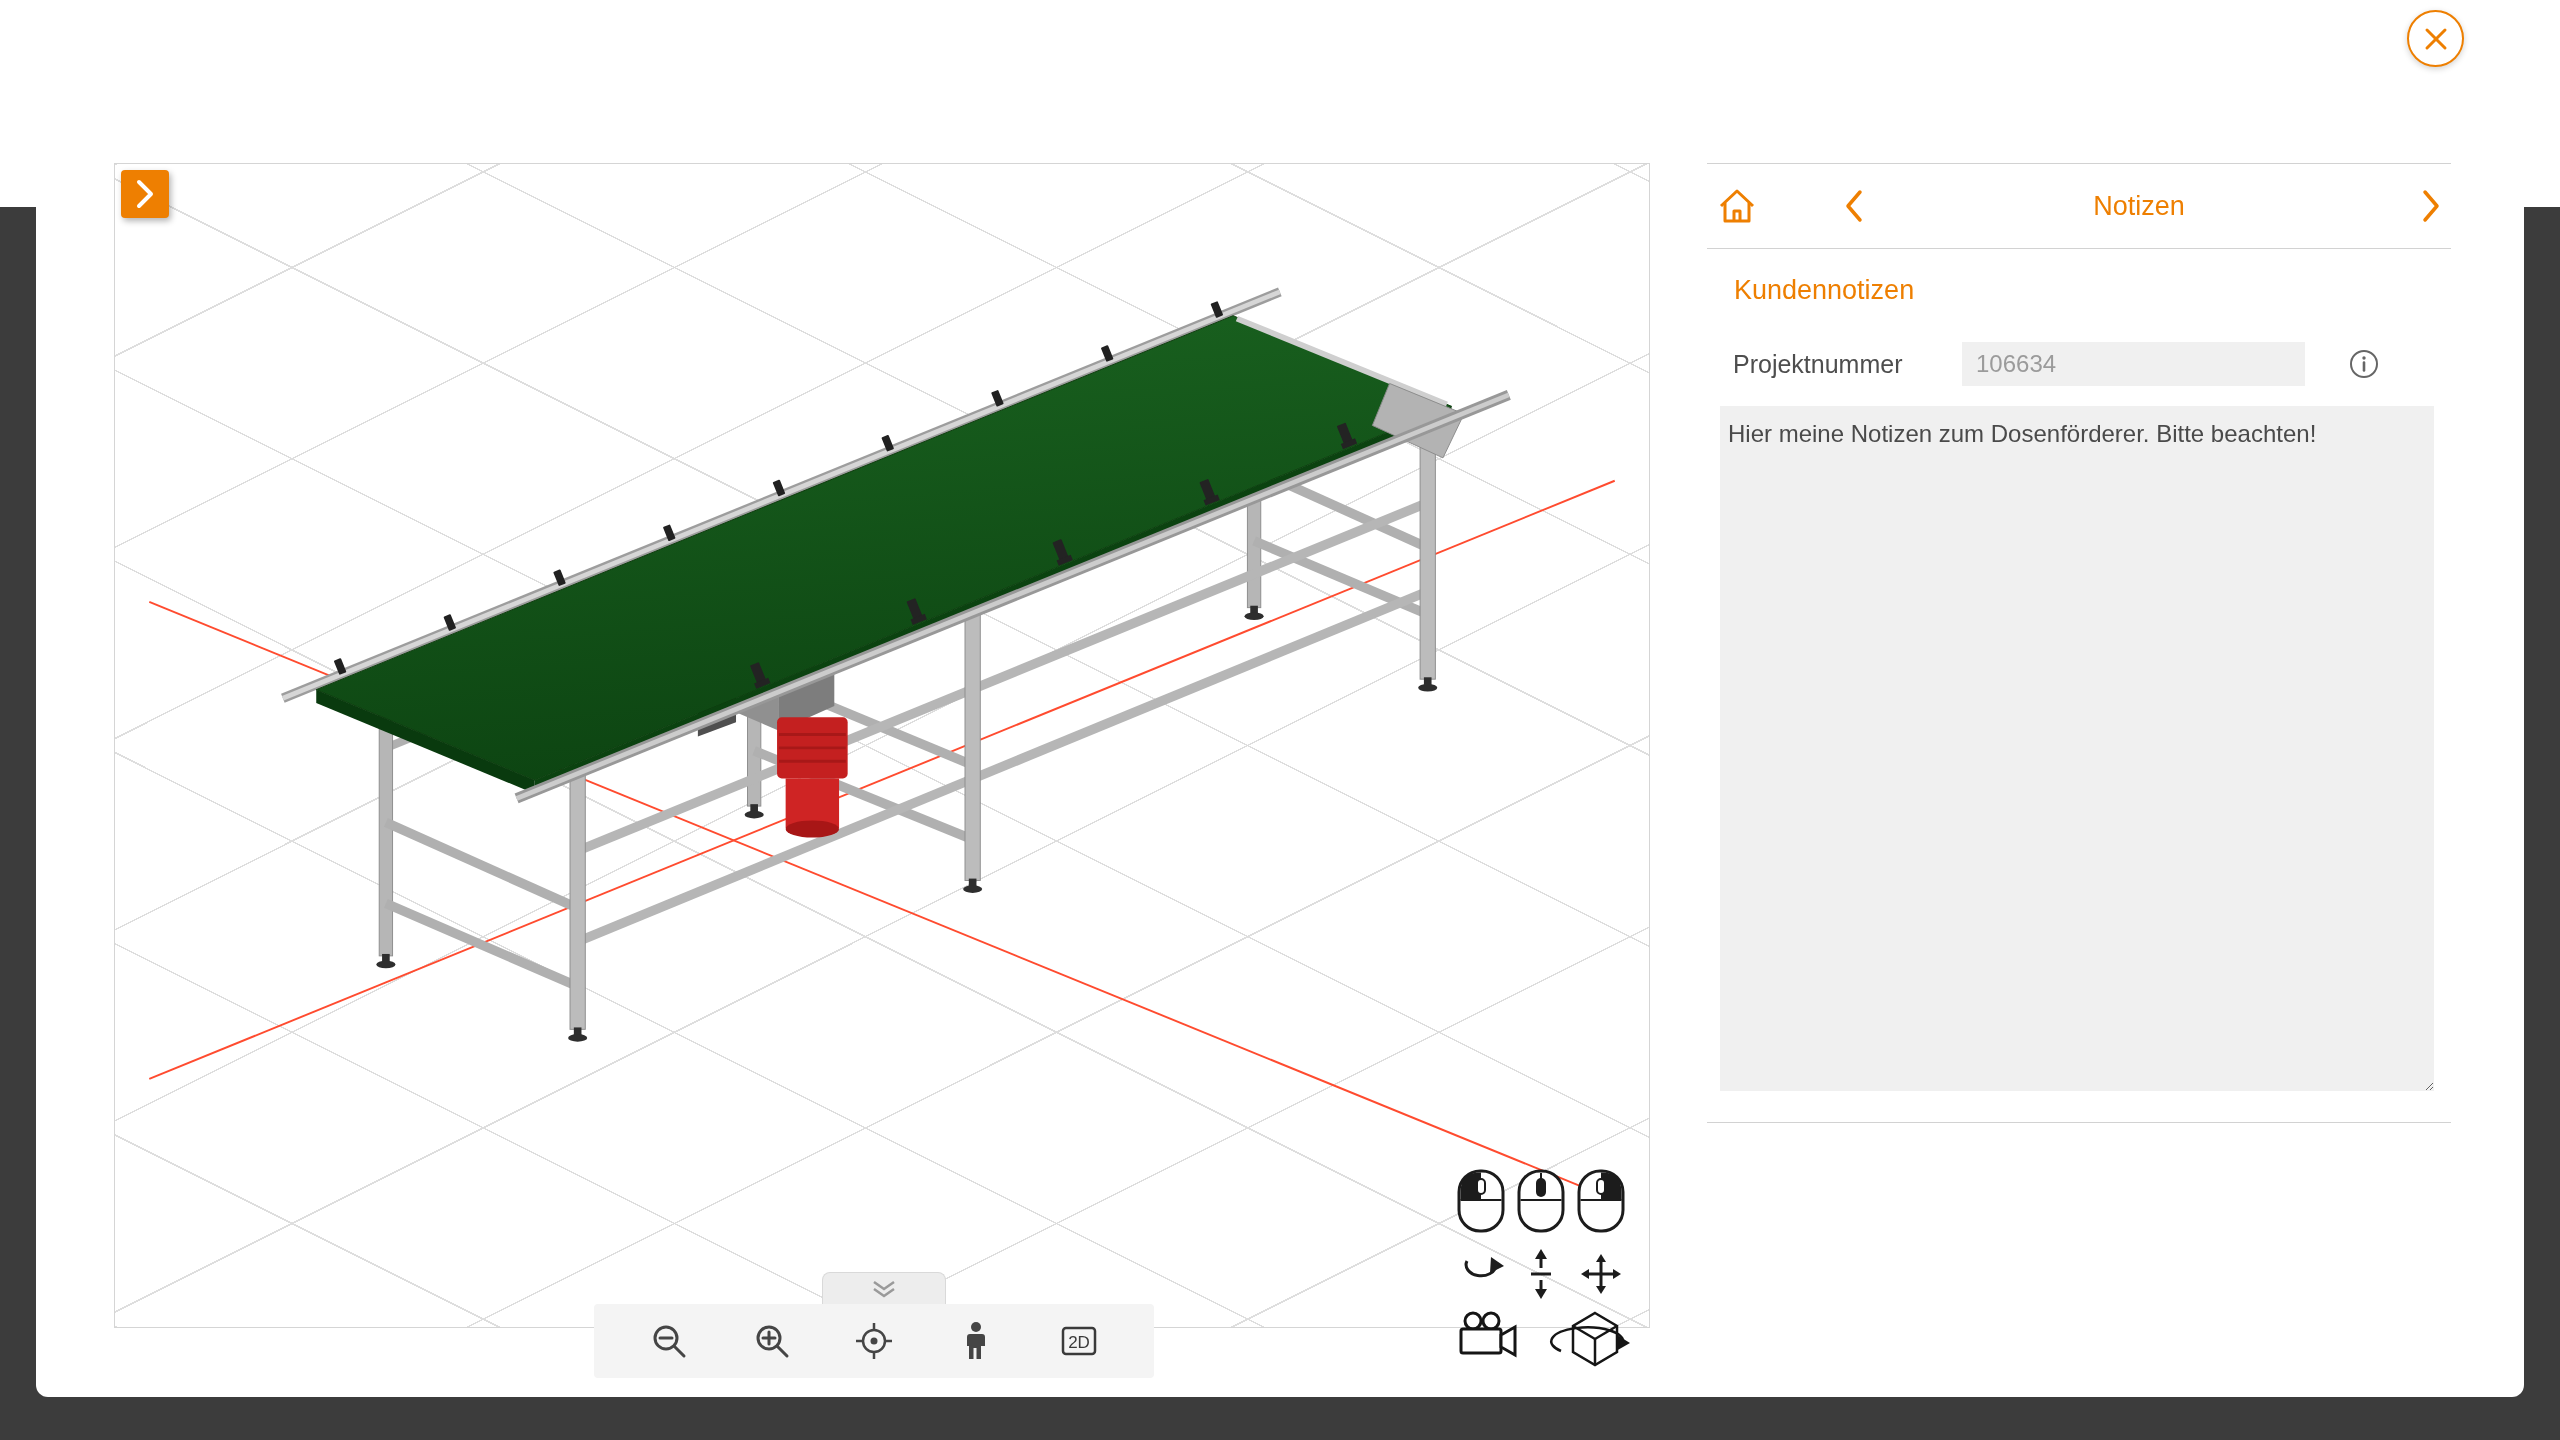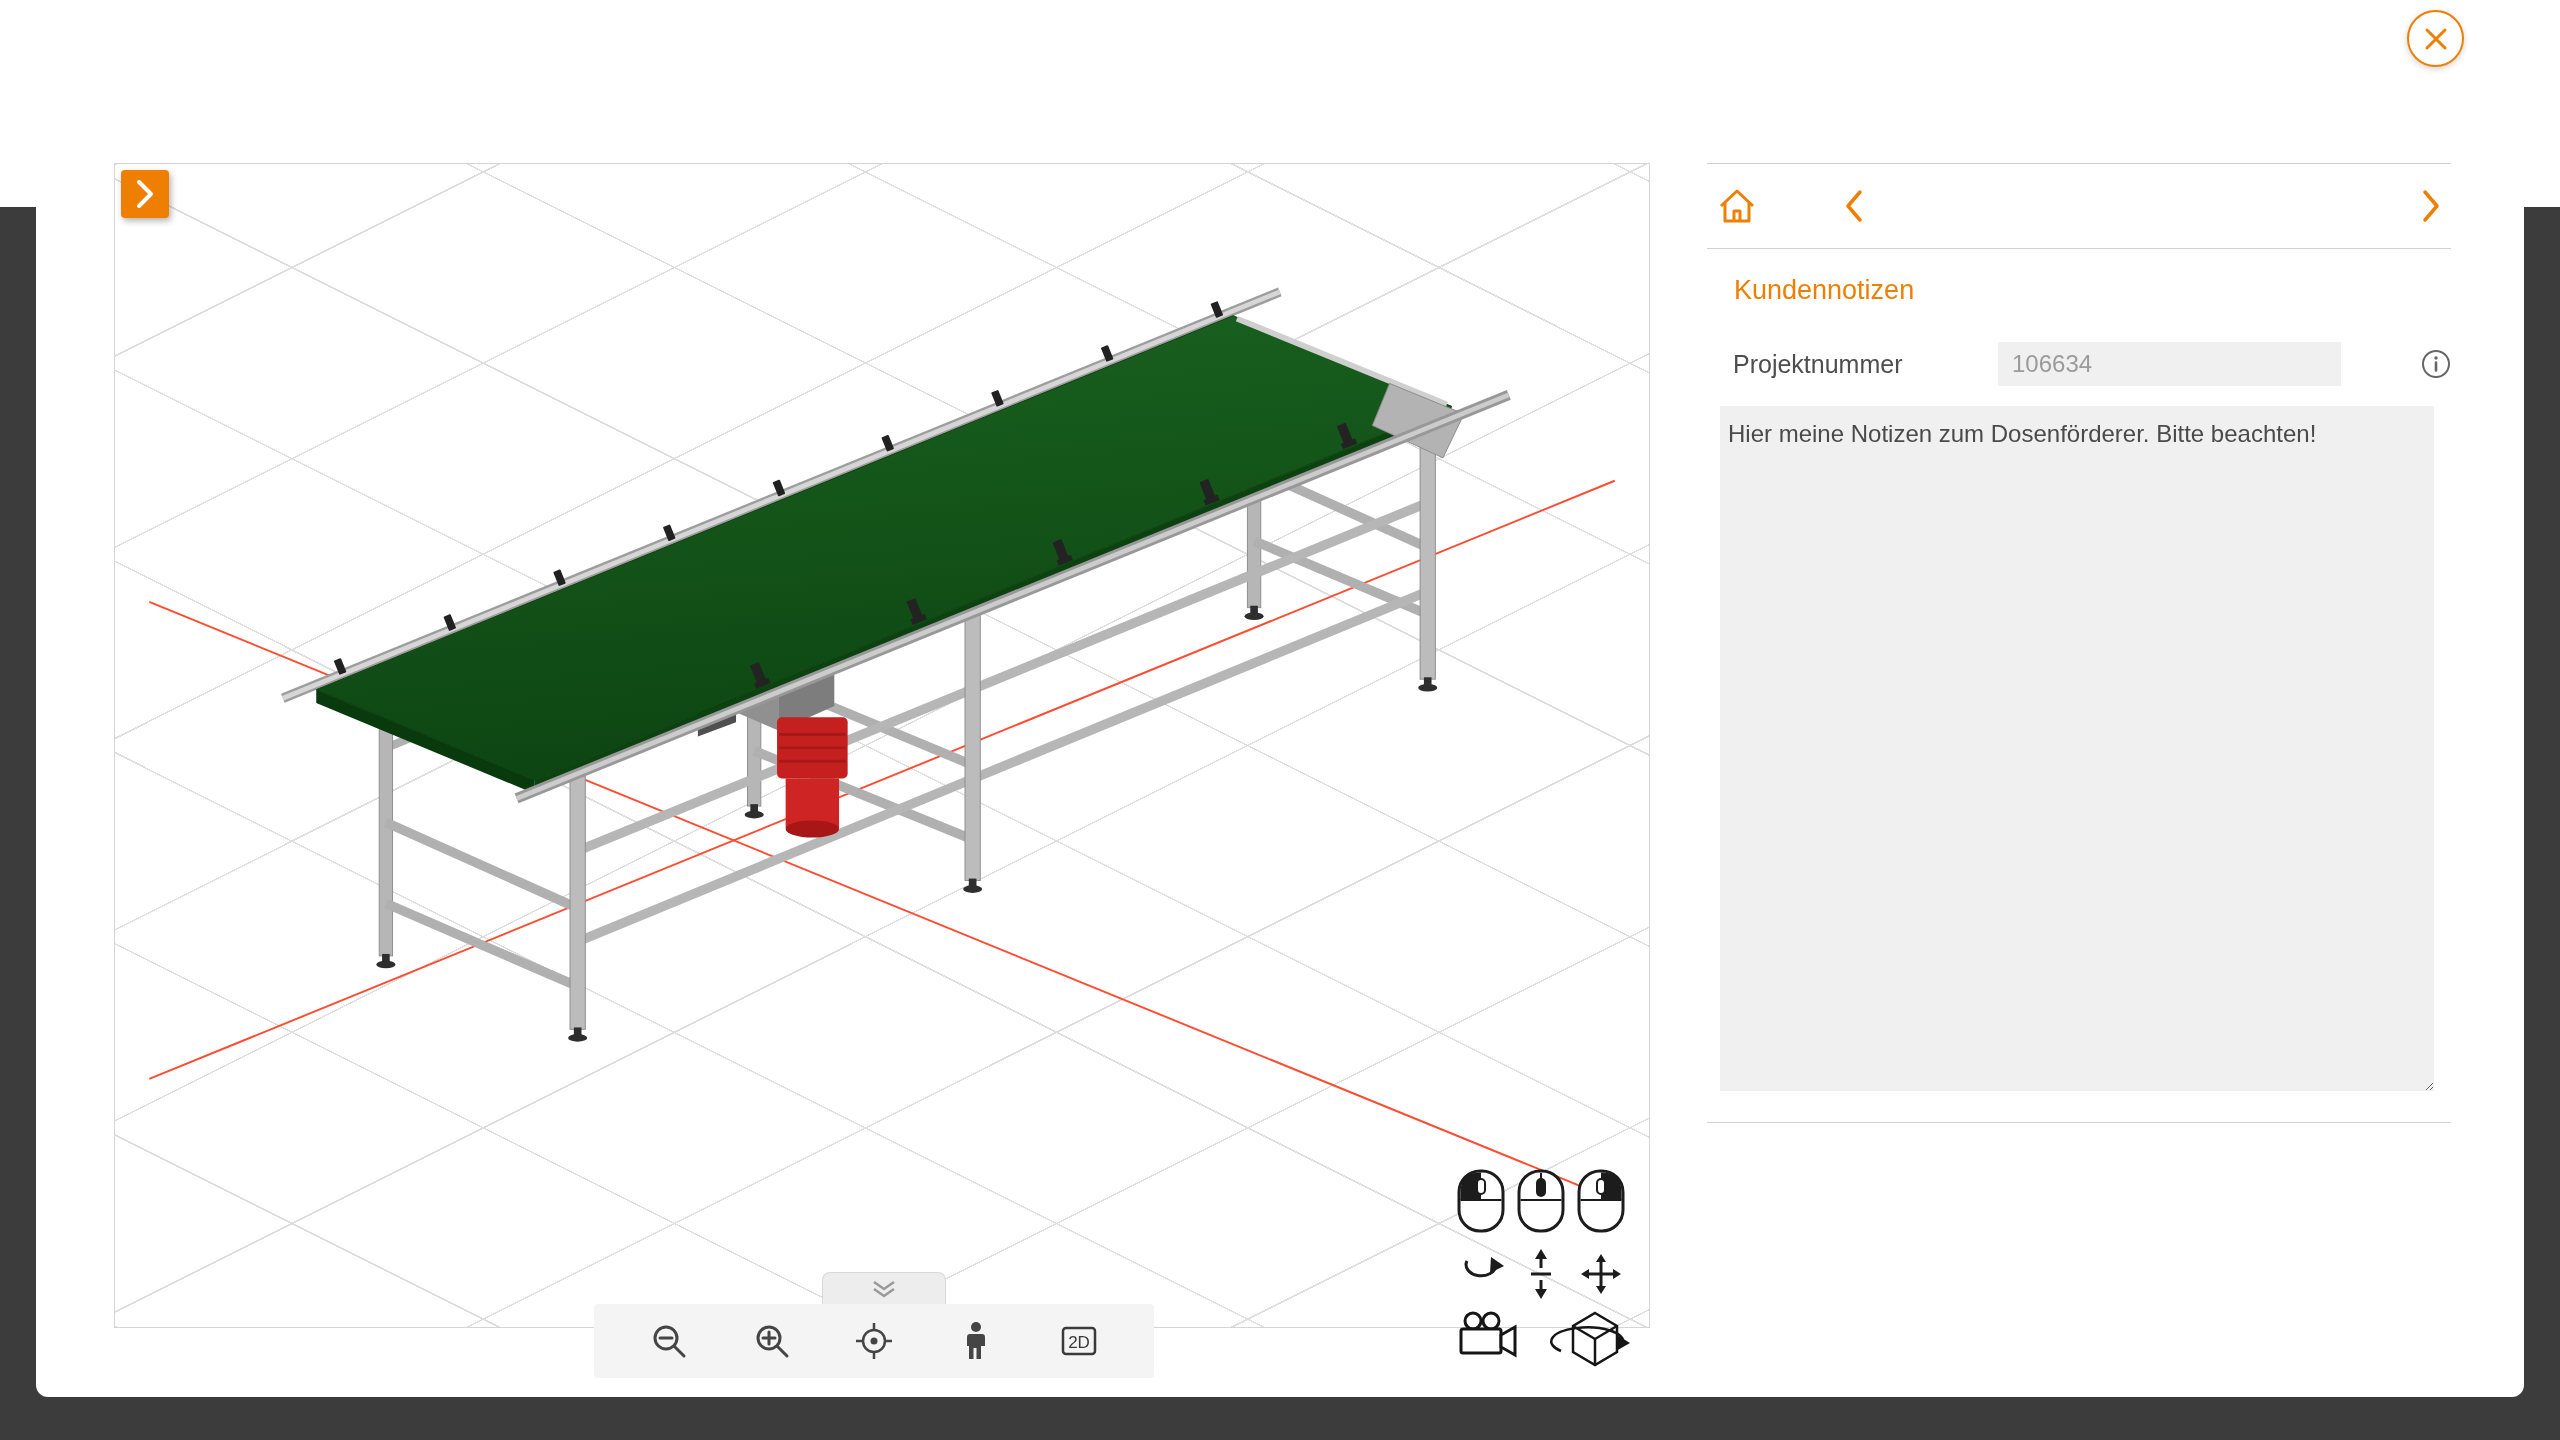--- a/index.html
+++ b/index.html
@@ -32,21 +32,21 @@
   .panel-header{position:relative;height:84px;border-top:1px solid #d2d2d2;border-bottom:1px solid #d2d2d2;}
   .icon-btn{background:none;border:none;padding:0;cursor:pointer;position:absolute;top:50%;
     transform:translateY(-50%);display:flex;}
   .home-btn{left:8px;}
   .back-btn{left:135px;}
   .fwd-btn{right:8px;}
   .panel-title{position:absolute;left:120px;right:0;top:50%;transform:translateY(-50%);
     text-align:center;color:#EE7F01;font-size:27px;}
   .section-title{margin:26px 0 0 27px;color:#EE7F01;font-size:27px;font-weight:400;}
   .field-row{display:flex;align-items:center;margin:18px 0 0 26px;}
-  .field-row.first{margin-top:36px;justify-content:space-between;}
+  .field-row.first{margin-top:36px;}
   .field-label{width:229px;font-size:25px;color:#4e4e4e;}
   .field-input{width:315px;height:44px;background:#f0f0f0;border:none;outline:none;font-size:24px;
     padding:0 14px;color:#4a4a4a;font-family:inherit;}
   .field-input.muted{color:#9b9b9b;}
   .info-btn{background:none;border:none;padding:0;margin-left:44px;cursor:pointer;display:flex;}
   .notes-area{display:block;margin:20px 0 0 13px;width:714px;height:685px;background:#f0f0f0;border:none;
     outline:none;font-size:24px;line-height:1.35;padding:12px 8px;color:#4a4a4a;font-family:inherit;
     box-sizing:border-box;}
   .panel-bottom{margin-top:31px;border-top:1px solid #d2d2d2;height:0;}
 
@@ -315,20 +315,21 @@
             <path d="M6,22 L22,7 L38,22"></path>
             <path d="M10,19 V37 H34 V19"></path>
             <path d="M19,37 V27 H25 V37"></path>
           </svg>
         </button>
         <button class="icon-btn back-btn">
           <svg width="24" height="36" viewBox="0 0 24 36">
             <polyline points="18,4 6,18 18,32" fill="none" stroke="#EE7F01" stroke-width="3.5" stroke-linecap="round" stroke-linejoin="round"></polyline>
           </svg>
         </button>
+        <div class="panel-title">Notizen</div>
         <button class="icon-btn fwd-btn">
           <svg width="24" height="36" viewBox="0 0 24 36">
             <polyline points="6,4 18,18 6,32" fill="none" stroke="#EE7F01" stroke-width="3.5" stroke-linecap="round" stroke-linejoin="round"></polyline>
           </svg>
         </button>
       </div>
 
       <div class="panel-body">
         <h2 class="section-title">Kundennotizen</h2>
 

